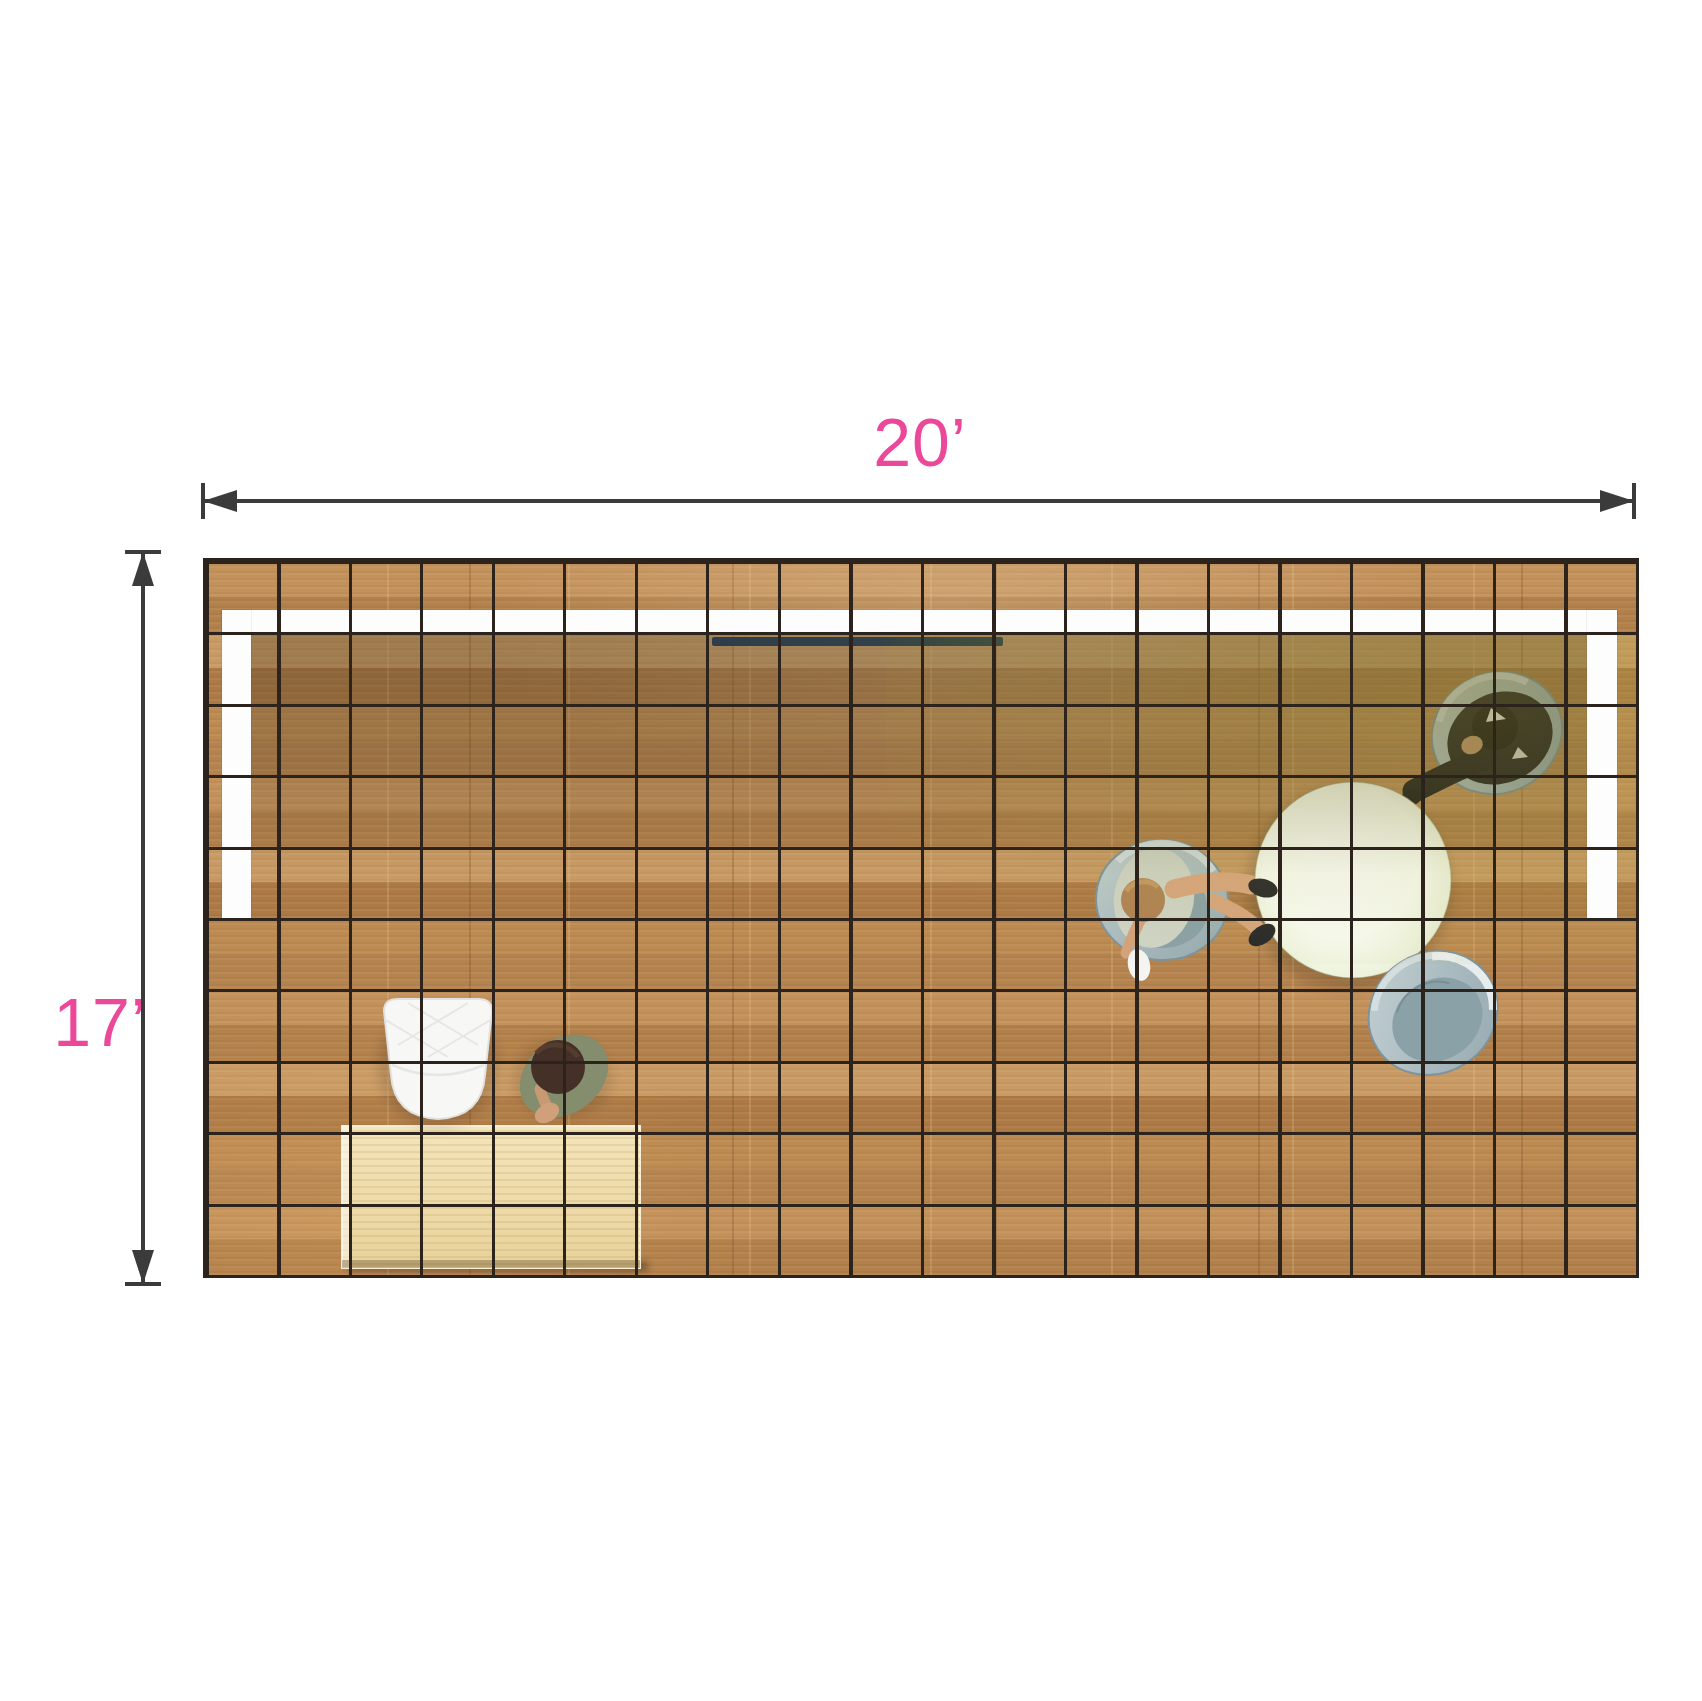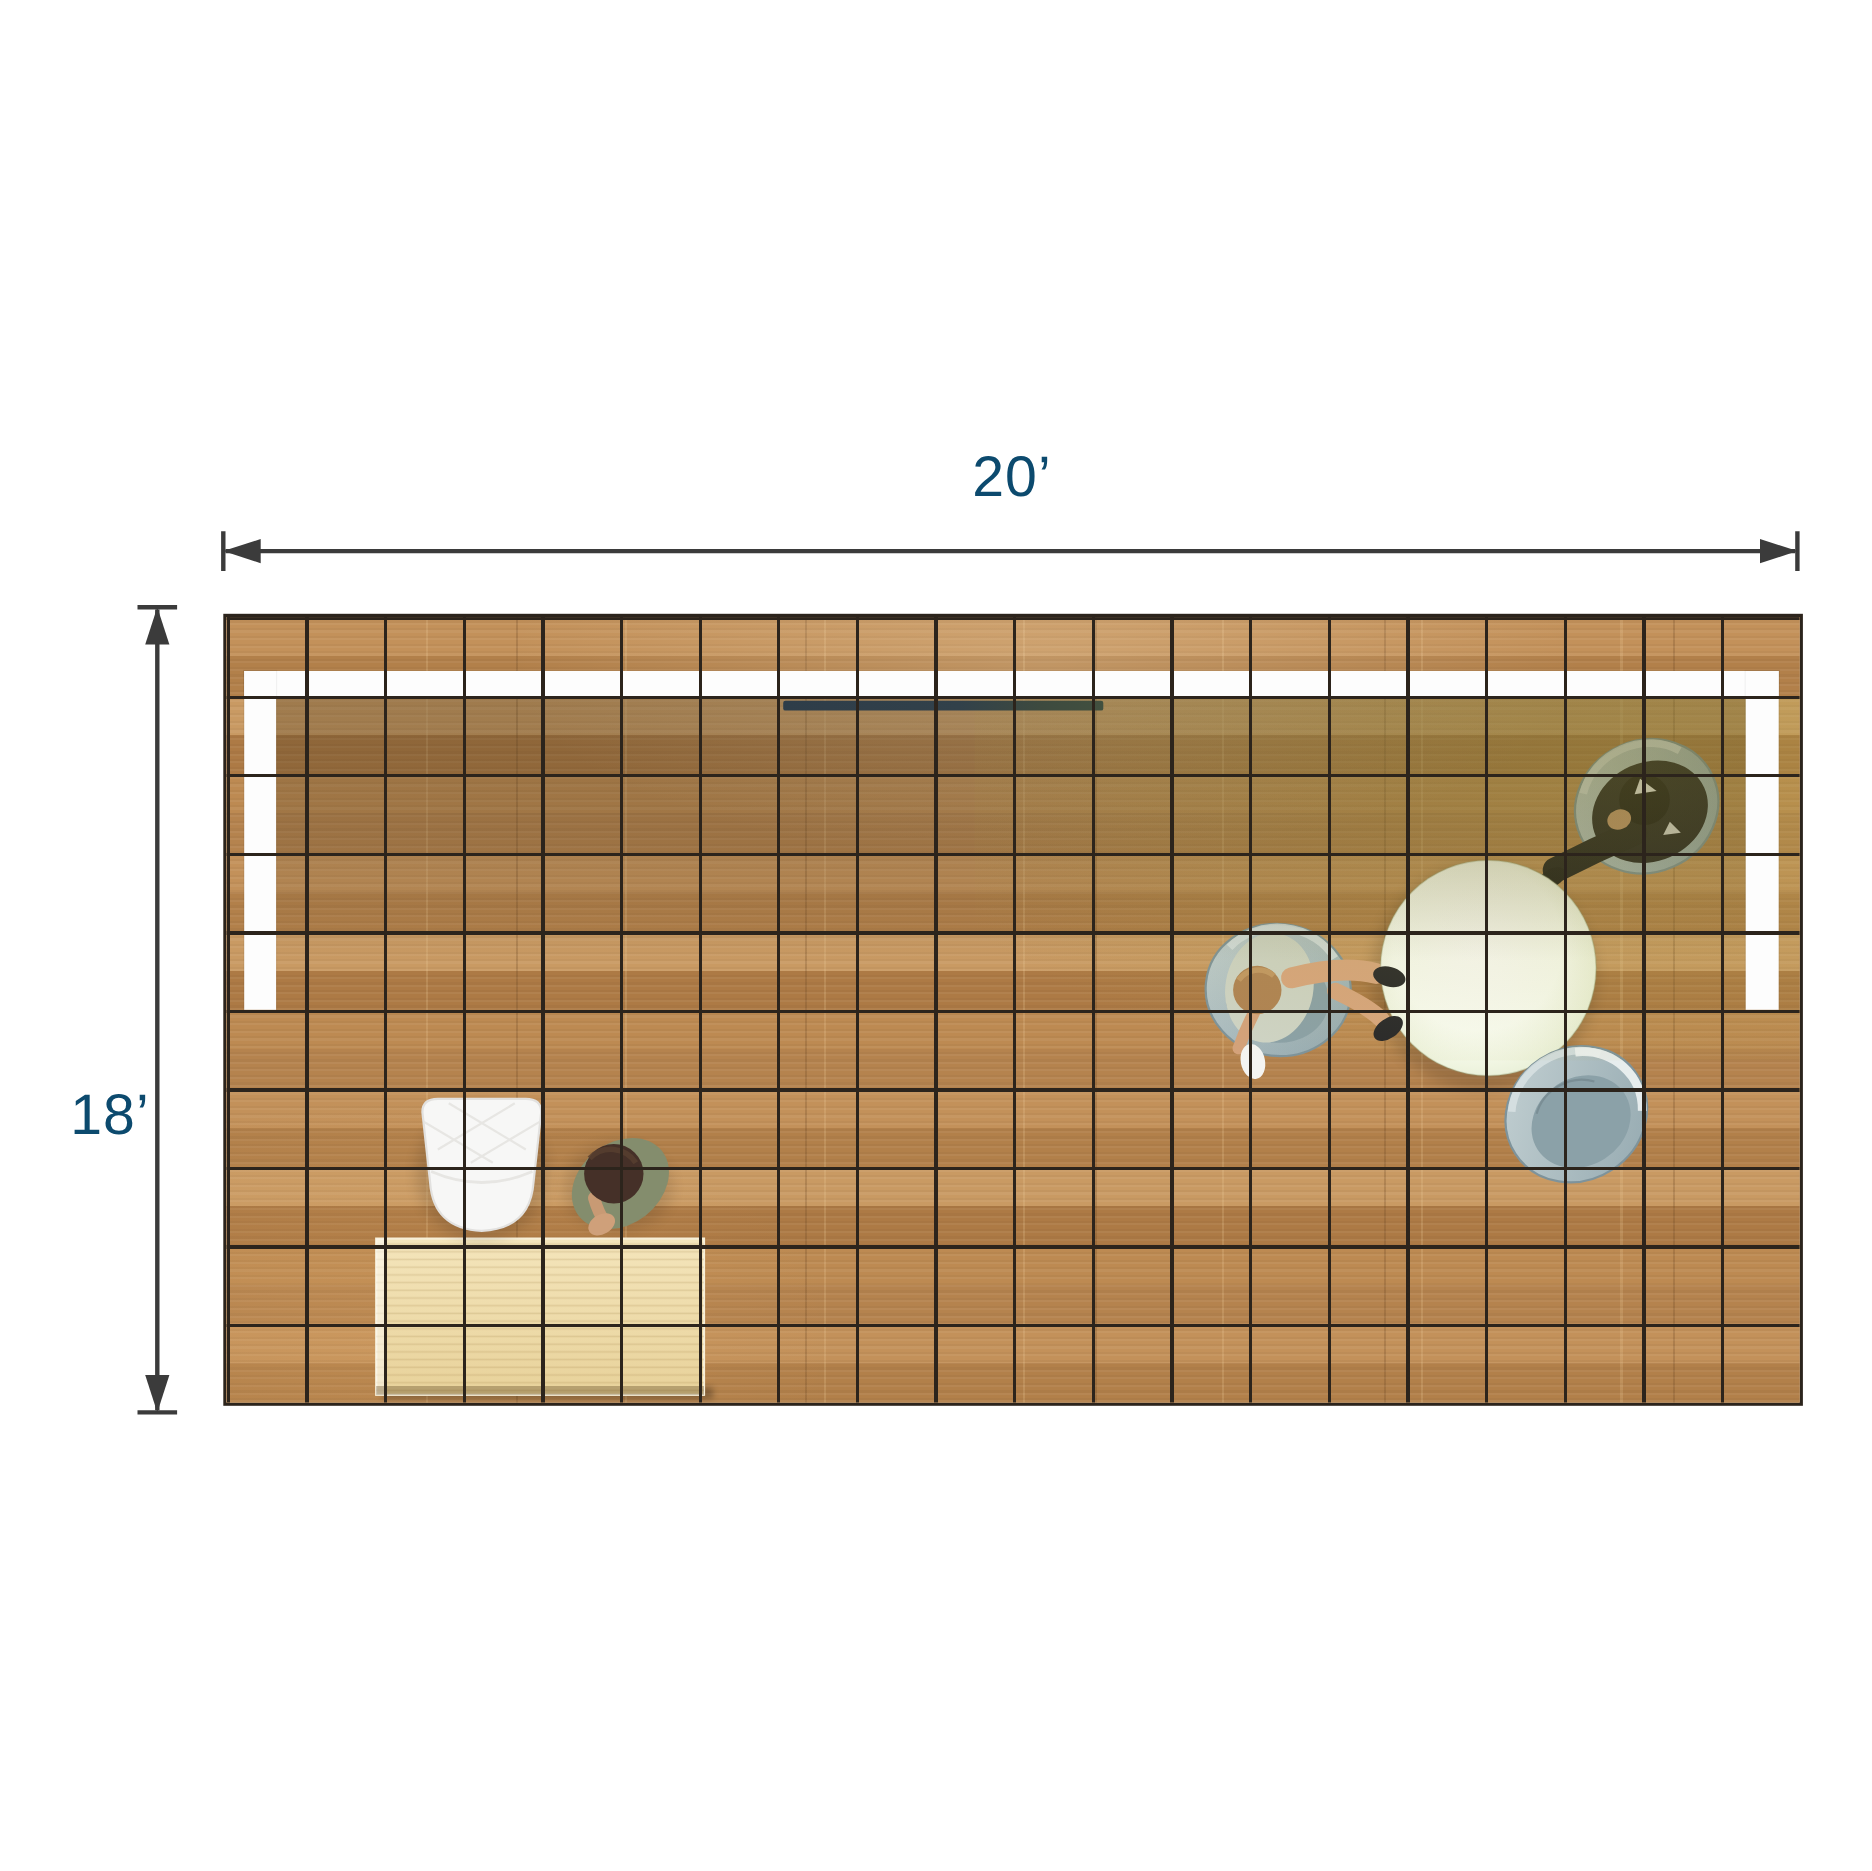--- a/index.html
+++ b/index.html
@@ -1,20 +1,20 @@
 <!DOCTYPE html>
 <html><head>
 <meta charset="utf-8">
 <style>
   html,body{margin:0;padding:0;background:#ffffff;}
   .canvas{position:relative;width:1702px;height:1701px;background:#ffffff;overflow:hidden;
           font-family:"Liberation Sans",sans-serif;}
 
   
-  .dim-label{position:absolute;color:#0c4a6e;font-size:52px;text-align:center;
+  .dim-label{position:absolute;color:#ec4899;font-size:68px;text-align:center;
              letter-spacing:1px;line-height:1;}
   #label-w{left:845px;top:408px;width:150px;}
   #label-d{left:40px;top:988px;width:120px;}
   .dim-svg{position:absolute;}
   #hdim{left:193px;top:481px;}
   #vdim{left:123px;top:542px;}
 
   
   .floor{position:absolute;left:203px;top:558px;width:1436px;height:720px;
          border:3px solid #2c241c;box-sizing:border-box;}
@@ -65,21 +65,21 @@
   <svg class="dim-svg" id="hdim" width="1450" height="40">
     <g stroke="#3b3b3b" stroke-width="4" fill="#3b3b3b">
       <line x1="10" y1="2" x2="10" y2="38"></line>
       <line x1="1441" y1="2" x2="1441" y2="38"></line>
       <line x1="12" y1="20" x2="1439" y2="20"></line>
       <polygon points="10,20 44,9 44,31" stroke="none"></polygon>
       <polygon points="1441,20 1407,9 1407,31" stroke="none"></polygon>
     </g>
   </svg>
 
-  <div class="dim-label" id="label-d">18’</div>
+  <div class="dim-label" id="label-d">17’</div>
   <svg class="dim-svg" id="vdim" width="40" height="752">
     <g stroke="#3b3b3b" stroke-width="4" fill="#3b3b3b">
       <line x1="2" y1="10" x2="38" y2="10"></line>
       <line x1="2" y1="742" x2="38" y2="742"></line>
       <line x1="20" y1="12" x2="20" y2="740"></line>
       <polygon points="20,10 9,44 31,44" stroke="none"></polygon>
       <polygon points="20,742 9,708 31,708" stroke="none"></polygon>
     </g>
   </svg>
 

